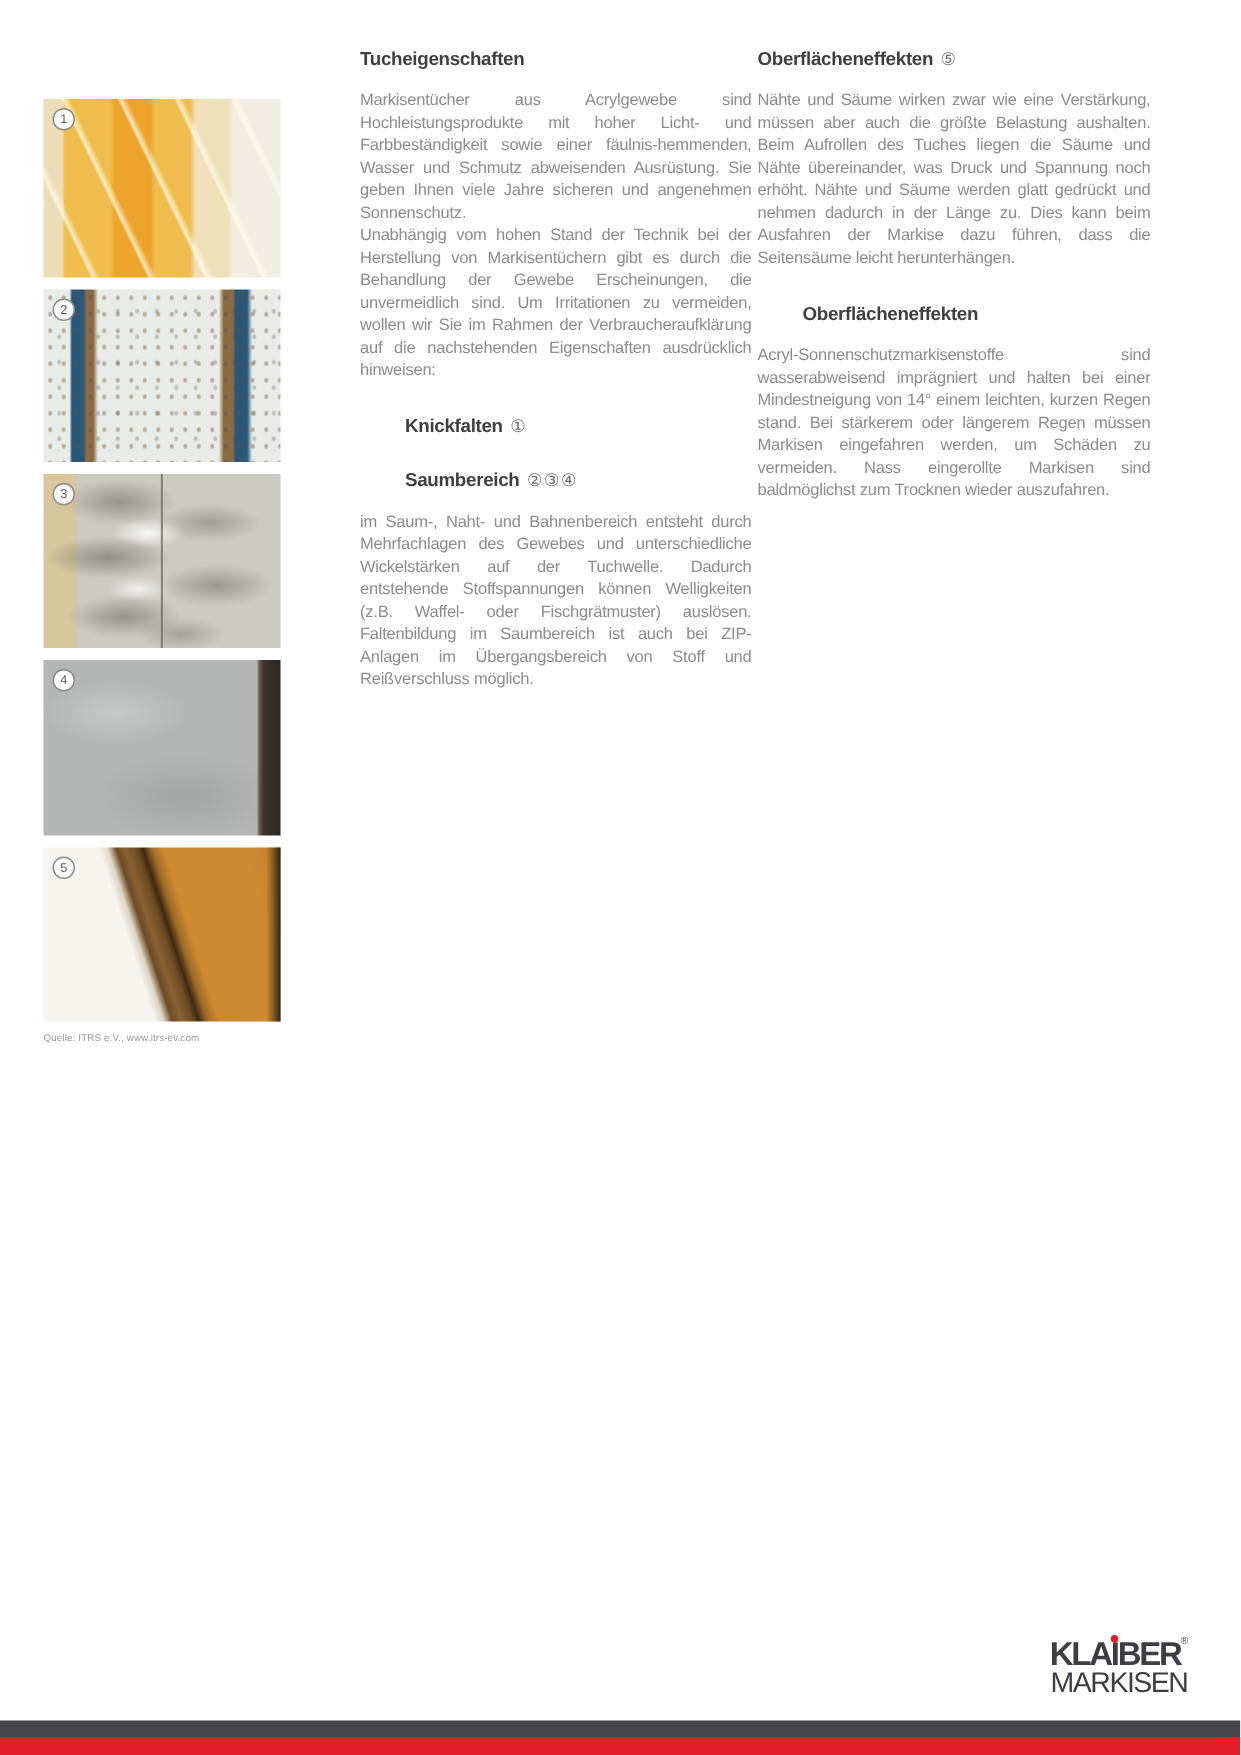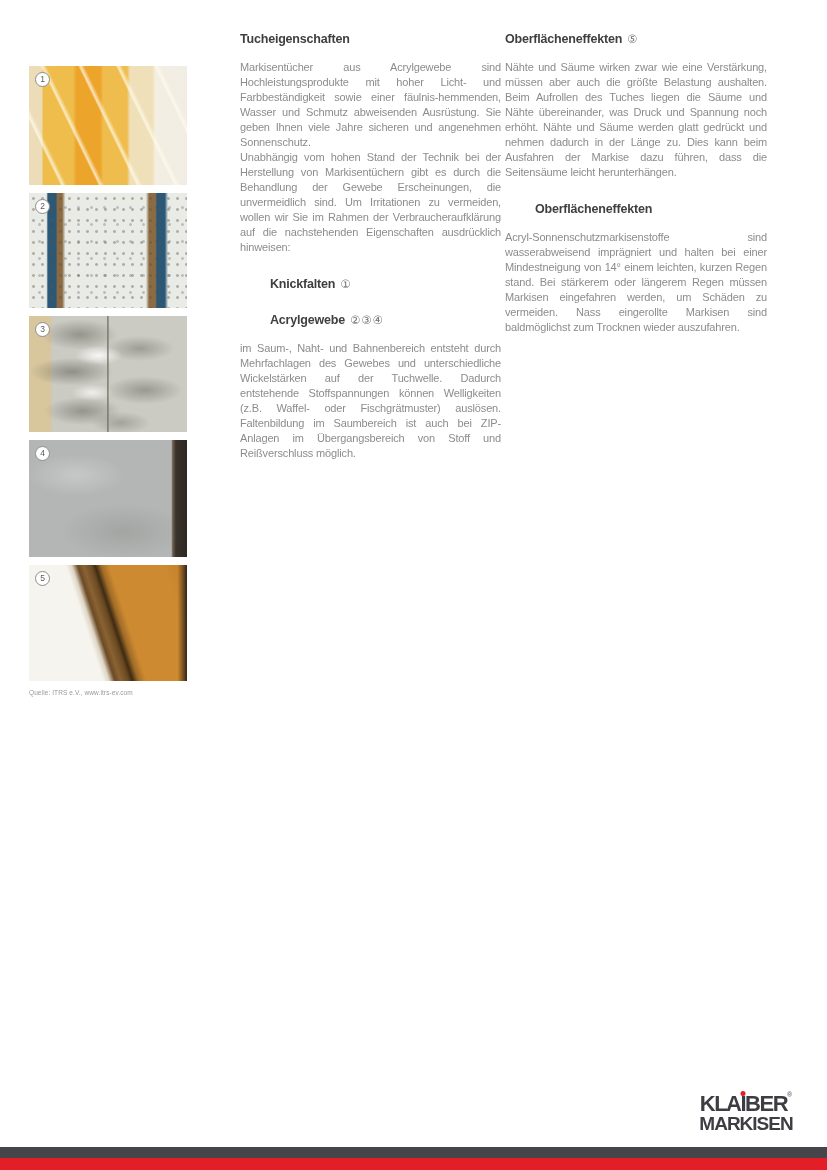--- a/index.html
+++ b/index.html
@@ -76,21 +76,21 @@
   p.body{
     margin:0;padding:0;
     font-size:11px;line-height:15px;color:#8c8c8c;
     text-align:justify;letter-spacing:-0.15px;
   }
 
   
   .logo{position:absolute;left:690px;top:1091px;width:112px;text-align:center;
         color:#3e3d43;line-height:1;}
   .logo-l1{font-size:22px;font-weight:bold;letter-spacing:-1.5px;white-space:nowrap;}
-  .logo-l2{font-size:19px;font-weight:bold;letter-spacing:-1px;margin-top:-1px;white-space:nowrap;}
+  .logo-l2{font-size:19px;font-weight:normal;letter-spacing:-1px;margin-top:-1px;white-space:nowrap;}
   .logo-i{position:relative;display:inline-block;}
   .logo-i .idot{position:absolute;left:50%;top:-2px;transform:translateX(-50%);
         width:5px;height:5px;border-radius:50%;background:#e21e26;}
   .logo-reg{font-size:7px;vertical-align:14px;color:#6f6e74;letter-spacing:0;}
   .bar-dark{position:absolute;left:0;top:1147px;width:827px;height:11px;background:#46454a;}
   .bar-red{position:absolute;left:0;top:1158px;width:827px;height:12px;background:#e21e26;}
 </style>
 </head>
 <body>
 
@@ -119,21 +119,21 @@
   <div class="col col-mid">
     <section class="sect">
       <h2><span>Tucheigenschaften</span></h2>
       <p class="body">Markisentücher aus Acrylgewebe sind Hochleistungsprodukte mit hoher Licht- und Farbbeständigkeit sowie einer fäulnis-hemmenden, Wasser und Schmutz abweisenden Ausrüstung. Sie geben Ihnen viele Jahre sicheren und angenehmen Sonnenschutz.</p>
       <p class="body">Unabhängig vom hohen Stand der Technik bei der Herstellung von Markisentüchern gibt es durch die Behandlung der Gewebe Erscheinungen, die unvermeidlich sind. Um Irritationen zu vermeiden, wollen wir Sie im Rahmen der Verbraucheraufklärung auf die nachstehenden Eigenschaften ausdrücklich hinweisen:</p>
     </section>
     <section class="sect">
       <h2><span>Knickfalten</span><span class="sym">①</span></h2>
     </section>
     <section class="sect">
-      <h2><span>Acrylgewebe</span><span class="sym">②③④</span></h2>
+      <h2><span>Saumbereich</span><span class="sym">②③④</span></h2>
       <p class="body">im Saum-, Naht- und Bahnenbereich entsteht durch Mehrfachlagen des Gewebes und unterschiedliche Wickelstärken auf der Tuchwelle. Dadurch entstehende Stoffspannungen können Welligkeiten (z.B. Waffel- oder Fischgrätmuster) auslösen. Faltenbildung im Saumbereich ist auch bei ZIP-Anlagen im Übergangsbereich von Stoff und Reißverschluss möglich.</p>
     </section>
   </div>
 
   <div class="col col-right">
     <section class="sect">
       <h2><span>Oberflächeneffekten</span><span class="sym">⑤</span></h2>
       <p class="body">Nähte und Säume wirken zwar wie eine Verstärkung, müssen aber auch die größte Belastung aushalten. Beim Aufrollen des Tuches liegen die Säume und Nähte übereinander, was Druck und Spannung noch erhöht. Nähte und Säume werden glatt gedrückt und nehmen dadurch in der Länge zu. Dies kann beim Ausfahren der Markise dazu führen, dass die Seitensäume leicht herunterhängen.</p>
     </section>
     <section class="sect">

